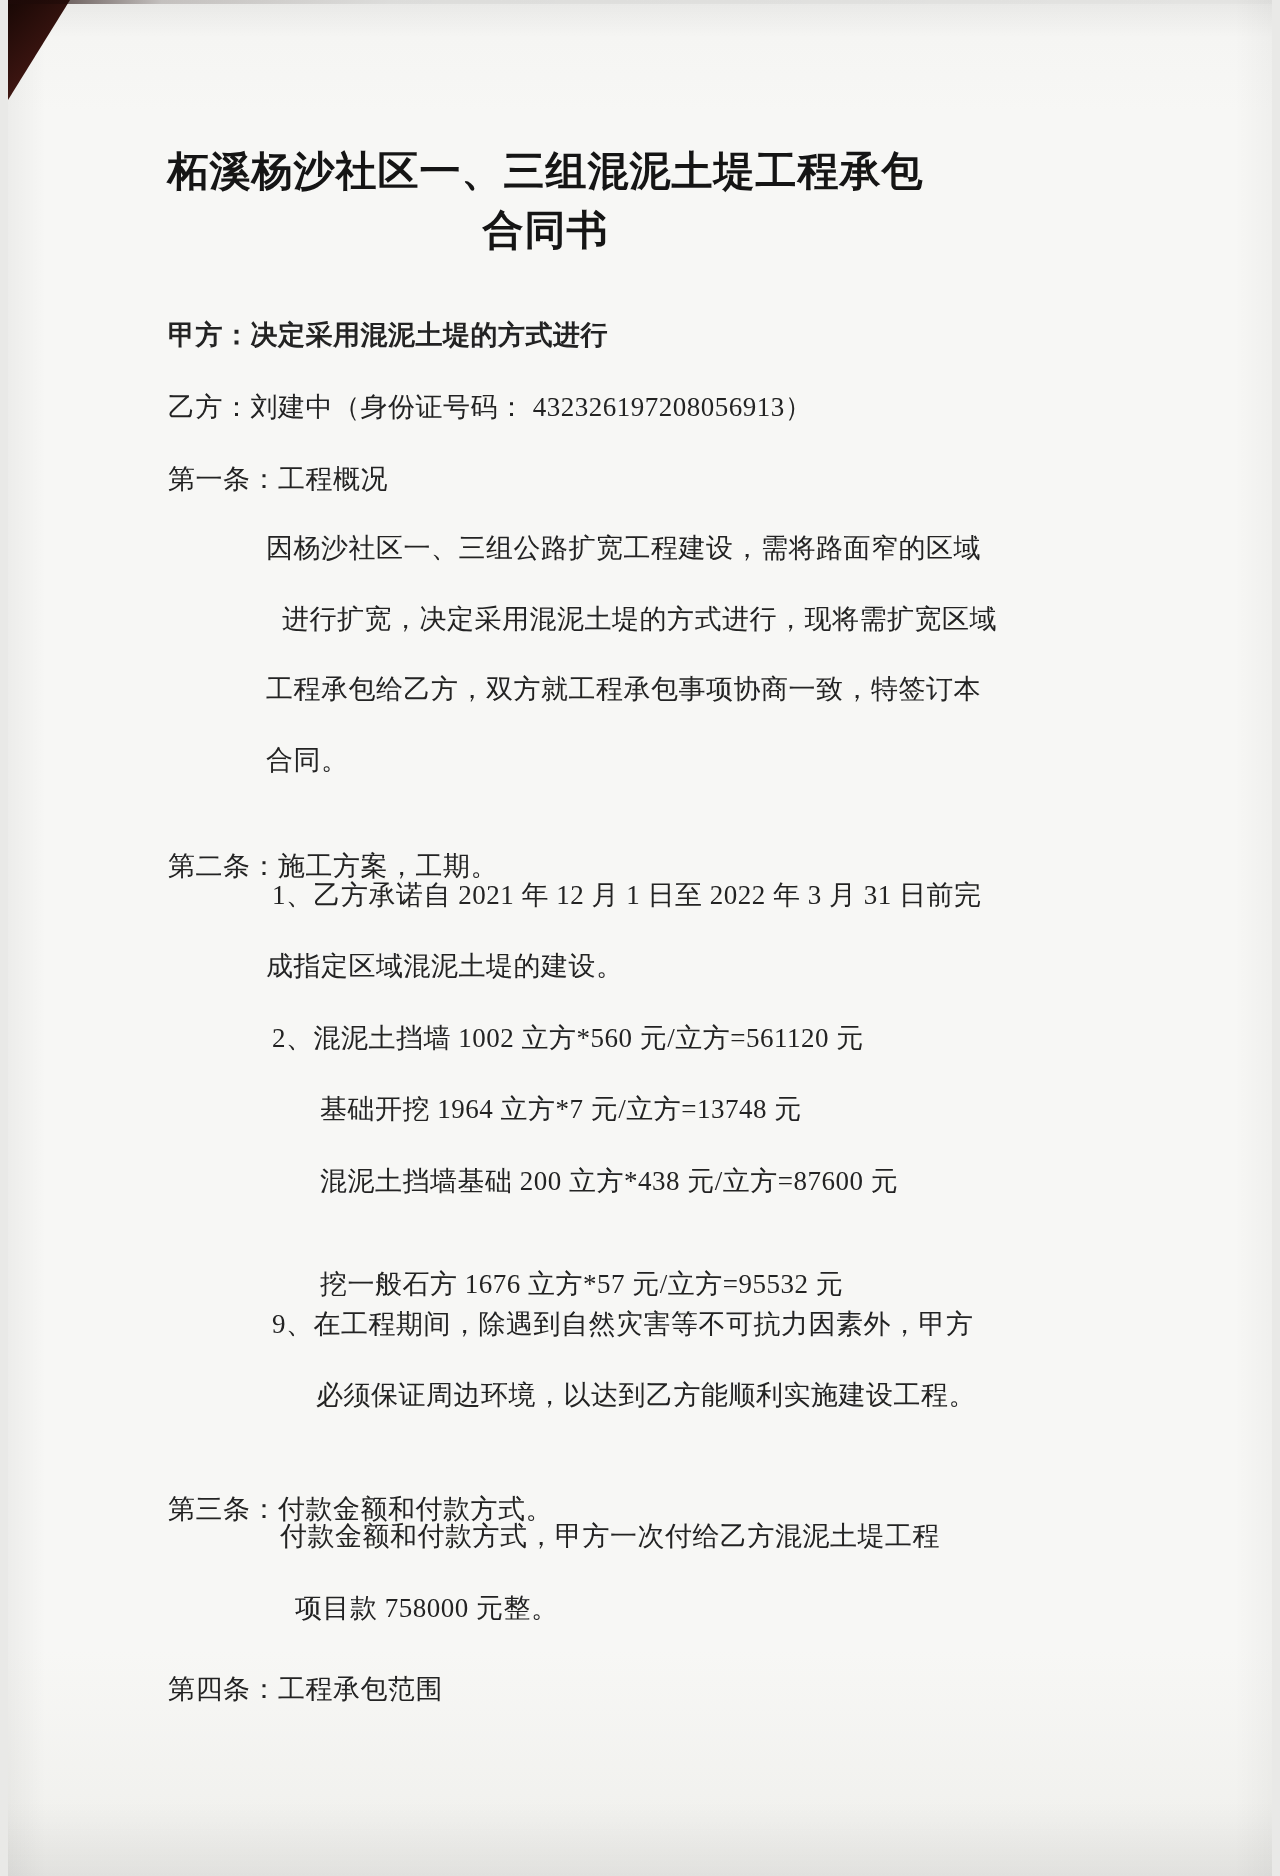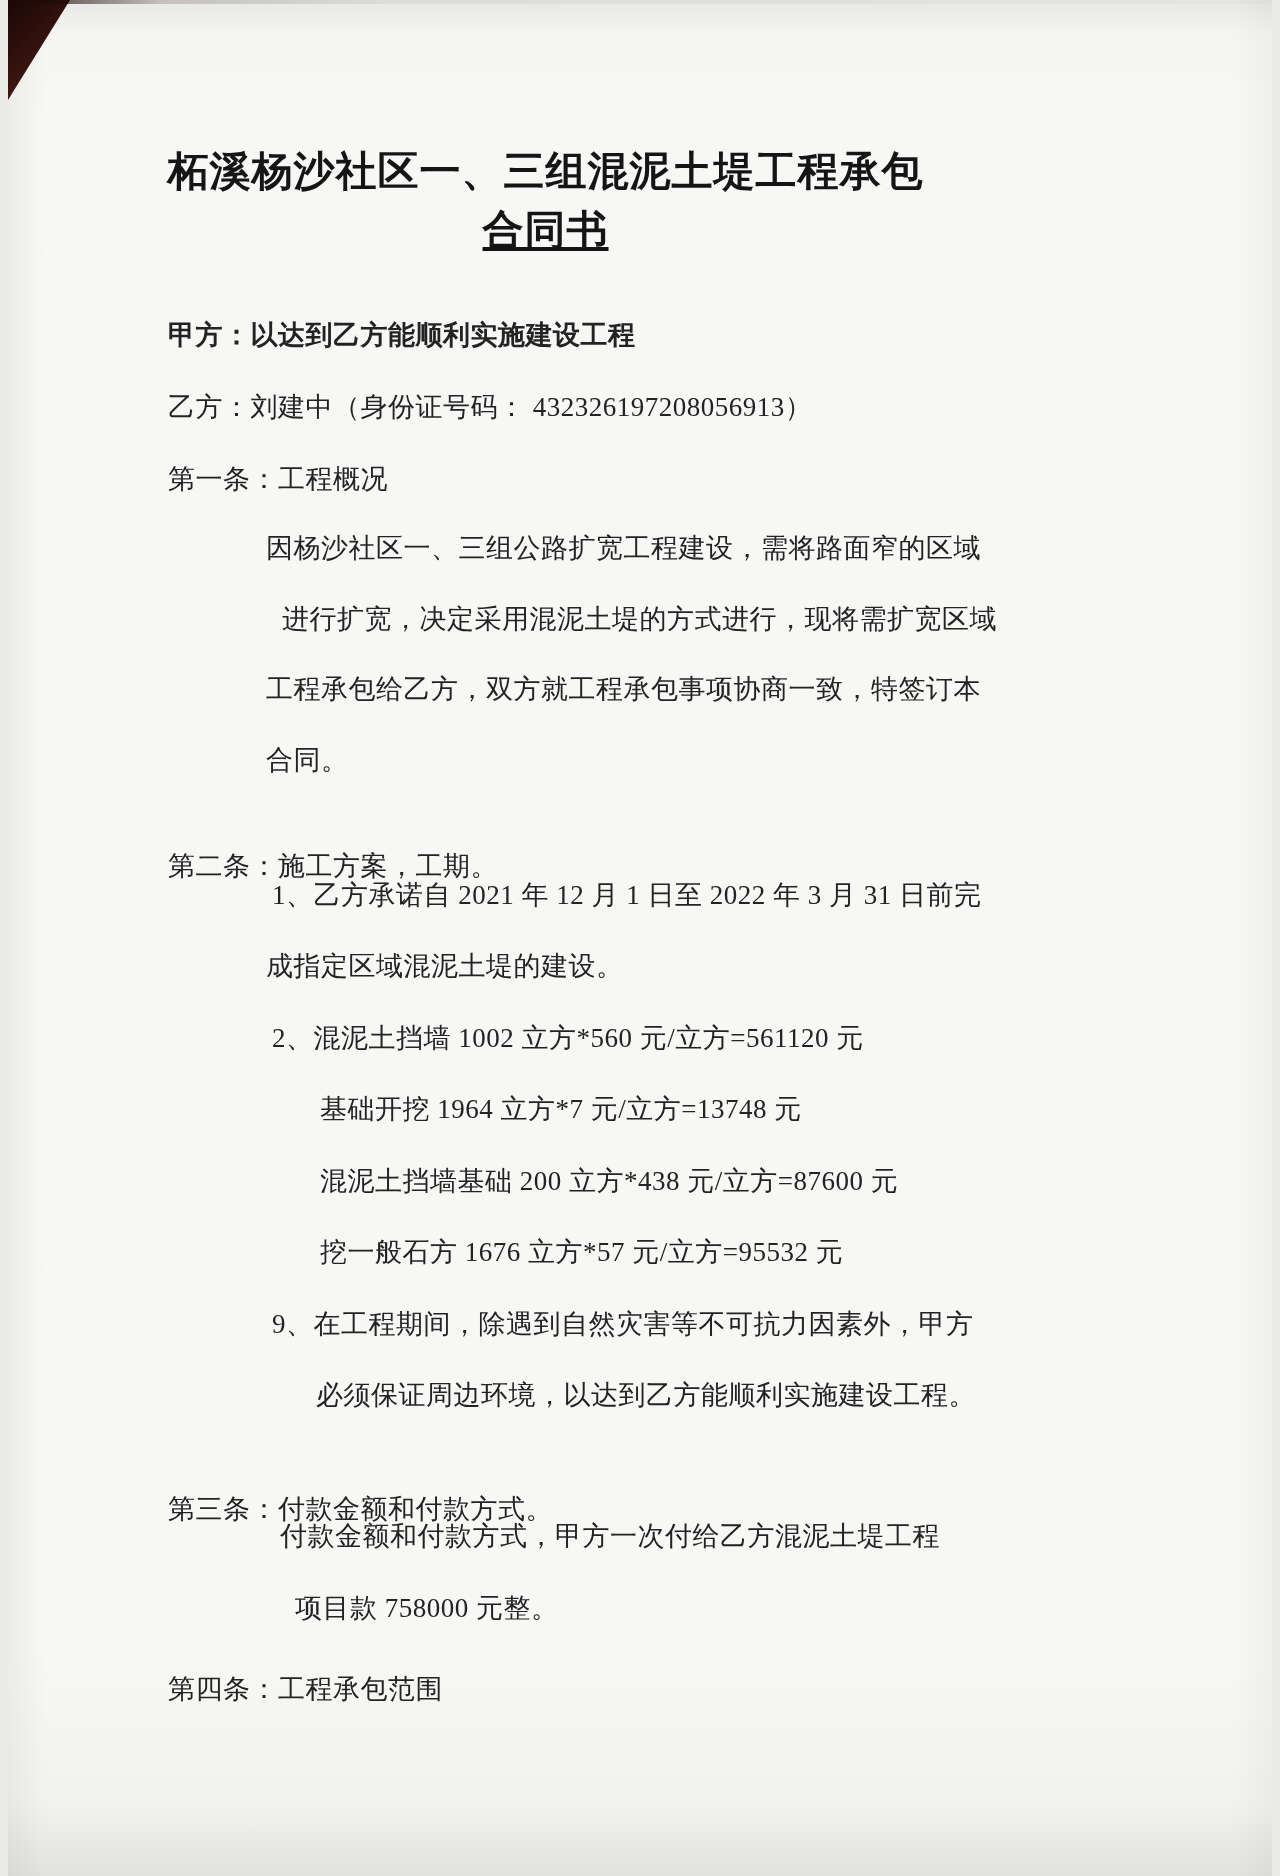--- a/index.html
+++ b/index.html
@@ -78,23 +78,23 @@
 
 <div class="page">
 
   <div class="scan-corner"></div>
   <div class="scan-edge-top"></div>
 
   <div class="content">
 
     <div class="title-line" style="top:144px;"><span>柘溪杨沙社区一、三组混泥土堤工程承包</span></div>
 
-    <div class="title-line" style="top:203px;text-decoration:underline;"><span>合同书</span></div>
+    <div class="title-line" style="top:203px;"><span>合同书</span></div>
 
-    <div class="ln" style="top:317px; left:160px; font-weight:600;">甲方：以达到乙方能顺利实施建设工程</div>
+    <div class="ln" style="top:317px; left:160px; font-weight:600;">甲方：决定采用混泥土堤的方式进行</div>
 
     <div class="ln" style="top:389px; left:160px; font-weight:400;text-align:right;">乙方：刘建中（身份证号码： 432326197208056913）</div>
 
     <div class="ln" style="top:461px; left:160px;">第一条：工程概况</div>
 
     <div class="ln" style="top:530px; left:258px;">因杨沙社区一、三组公路扩宽工程建设，需将路面窄的区域</div>
 
     <div class="ln" style="top:601px; left:274px;">进行扩宽，决定采用混泥土堤的方式进行，现将需扩宽区域</div>
 
     <div class="ln" style="top:671px; left:258px;">工程承包给乙方，双方就工程承包事项协商一致，特签订本</div>
@@ -106,21 +106,21 @@
     <div class="ln" style="top:877px; left:264px;">1、乙方承诺自 2021 年 12 月 1 日至 2022 年 3 月 31 日前完</div>
 
     <div class="ln" style="top:948px; left:258px;">成指定区域混泥土堤的建设。</div>
 
     <div class="ln" style="top:1020px; left:264px;">2、混泥土挡墙 1002 立方*560 元/立方=561120 元</div>
 
     <div class="ln" style="top:1091px; left:312px;">基础开挖 1964 立方*7 元/立方=13748 元</div>
 
     <div class="ln" style="top:1163px; left:312px;">混泥土挡墙基础 200 立方*438 元/立方=87600 元</div>
 
-    <div class="ln" style="top:1234px; left:312px;text-align:center;">挖一般石方 1676 立方*57 元/立方=95532 元</div>
+    <div class="ln" style="top:1266px; left:312px;text-align:center;">挖一般石方 1676 立方*57 元/立方=95532 元</div>
 
     <div class="ln" style="top:1306px; left:264px;">9、在工程期间，除遇到自然灾害等不可抗力因素外，甲方</div>
 
     <div class="ln" style="top:1377px; left:308px;">必须保证周边环境，以达到乙方能顺利实施建设工程。</div>
 
     <div class="ln" style="top:1491px; left:160px;">第三条：付款金额和付款方式。</div>
 
     <div class="ln" style="top:1518px; left:272px;">付款金额和付款方式，甲方一次付给乙方混泥土堤工程</div>
 
     <div class="ln" style="top:1590px; left:287px;">项目款 758000 元整。</div>

